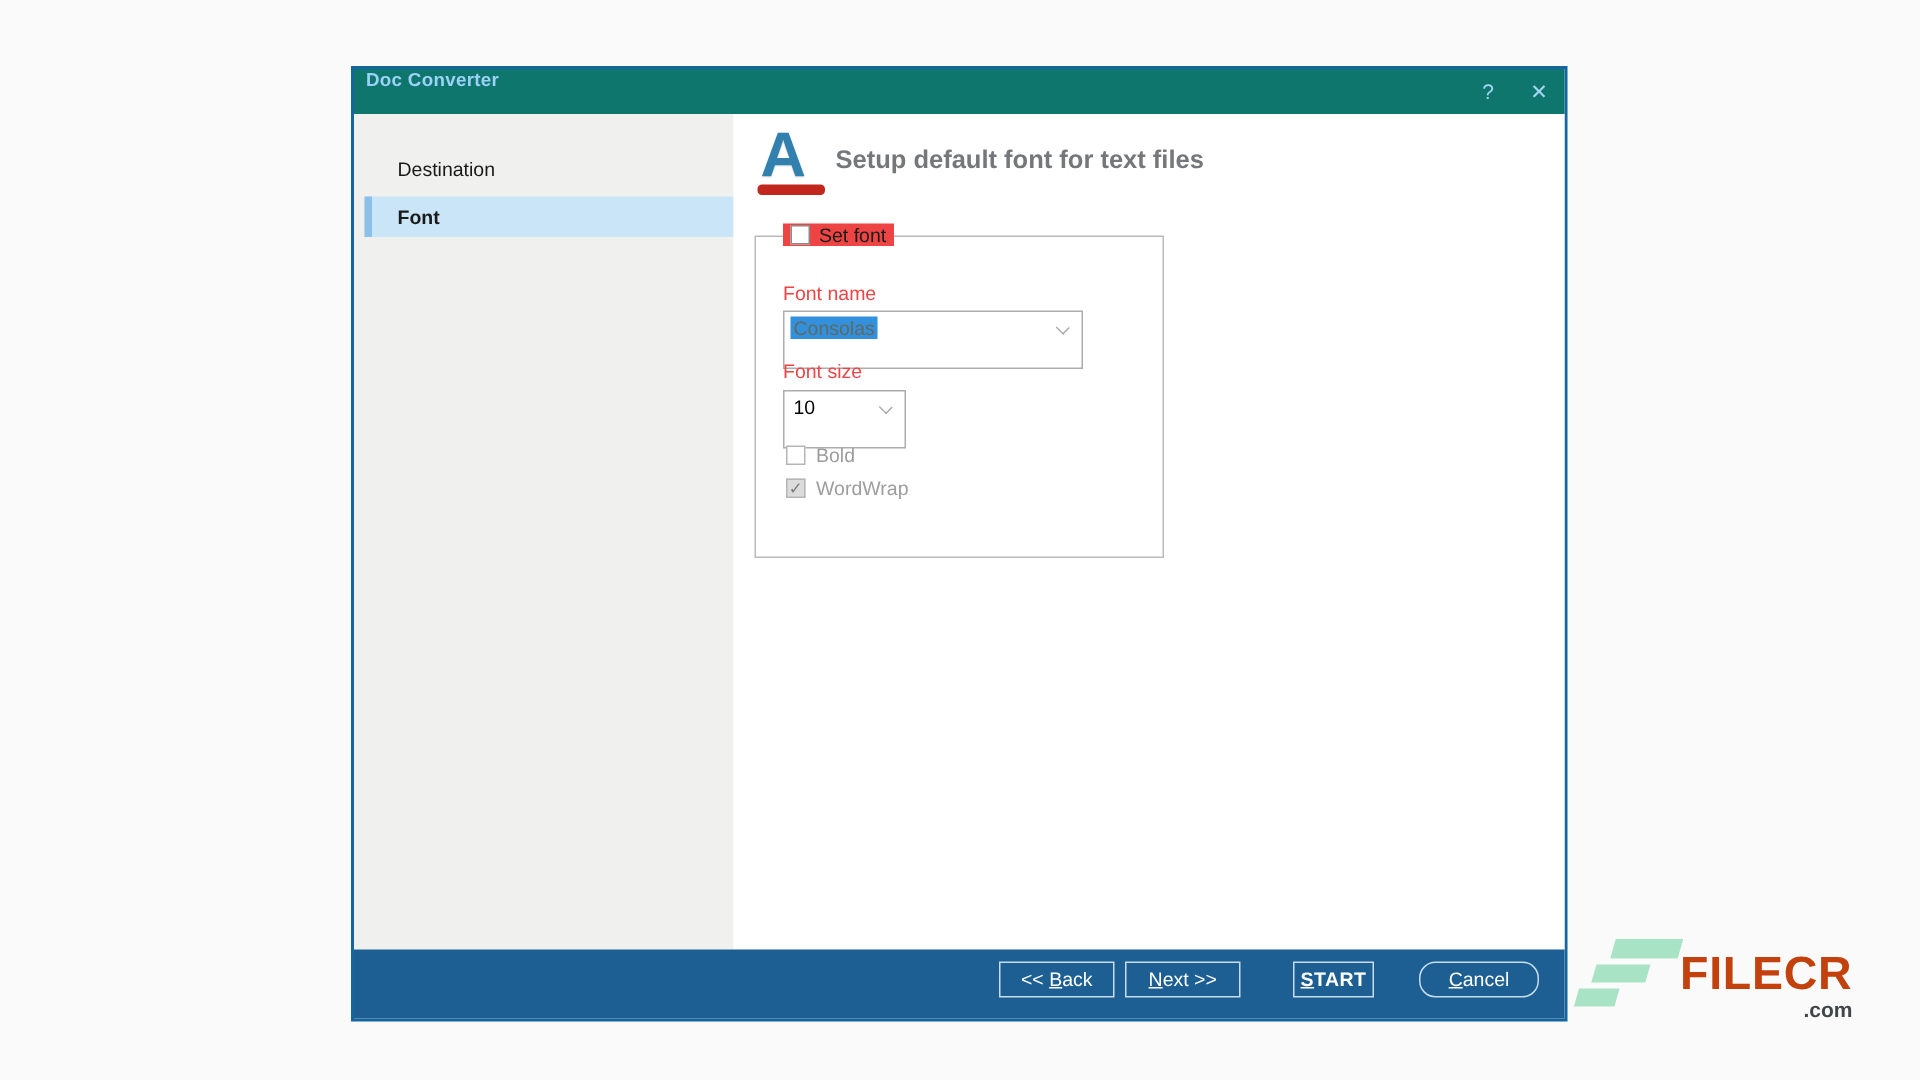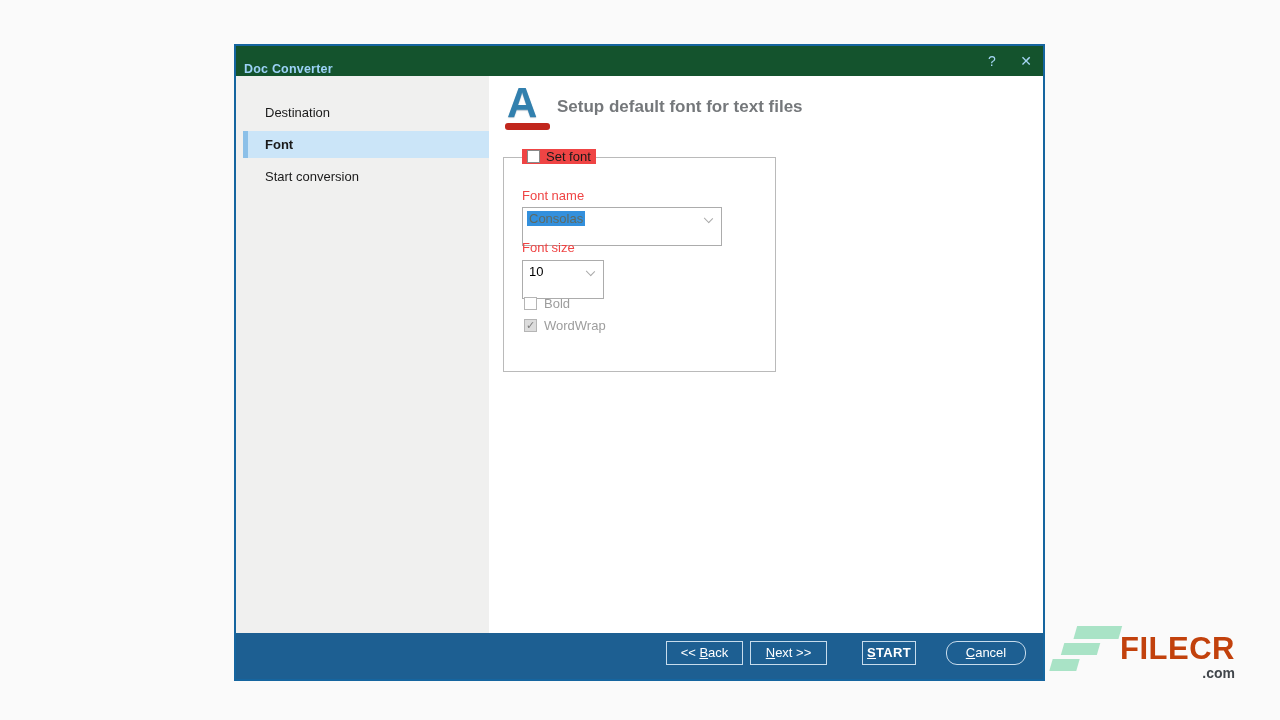--- a/index.html
+++ b/index.html
@@ -7,21 +7,21 @@
   body { background:#fafafa; font-family:"Liberation Sans", sans-serif; position:relative; }
 
   .window {
     position:absolute; left:234px; top:44px; width:811px; height:637px;
     border:2px solid #15659f; background:#ffffff;
     display:flex; flex-direction:column;
   }
 
   
   .titlebar {
-    height:30px; background:#14532d; display:flex; align-items:flex-end; flex:0 0 30px;
+    height:30px; background:#0f766e; display:flex; align-items:flex-start; flex:0 0 30px;
   }
   .titlebar .title {
     color:#9cd2f7; font-size:12.5px; font-weight:bold; margin-left:8px; letter-spacing:.2px;
   }
   .titlebar .spacer { flex:1; }
   .tb-btn {
     width:34px; height:30px; display:flex; align-items:center; justify-content:center;
     color:#a6d6f5; font-size:14px; cursor:default;
   }
 
@@ -136,23 +136,20 @@
   <div class="bodyrow">
 
     <div class="sidebar">
       <div class="side-item">
         <span>Destination</span>
       </div>
       <div class="side-item selected">
         <span class="accent"></span>
         <span>Font</span>
       </div>
-      <div class="side-item">
-        <span>Start conversion</span>
-      </div>
     </div>
 
     <div class="content">
 
       <div class="a-icon">
         <span class="letter">A</span>
         <span class="underbar"></span>
       </div>
       <div class="heading">Setup default font for text files</div>
 

